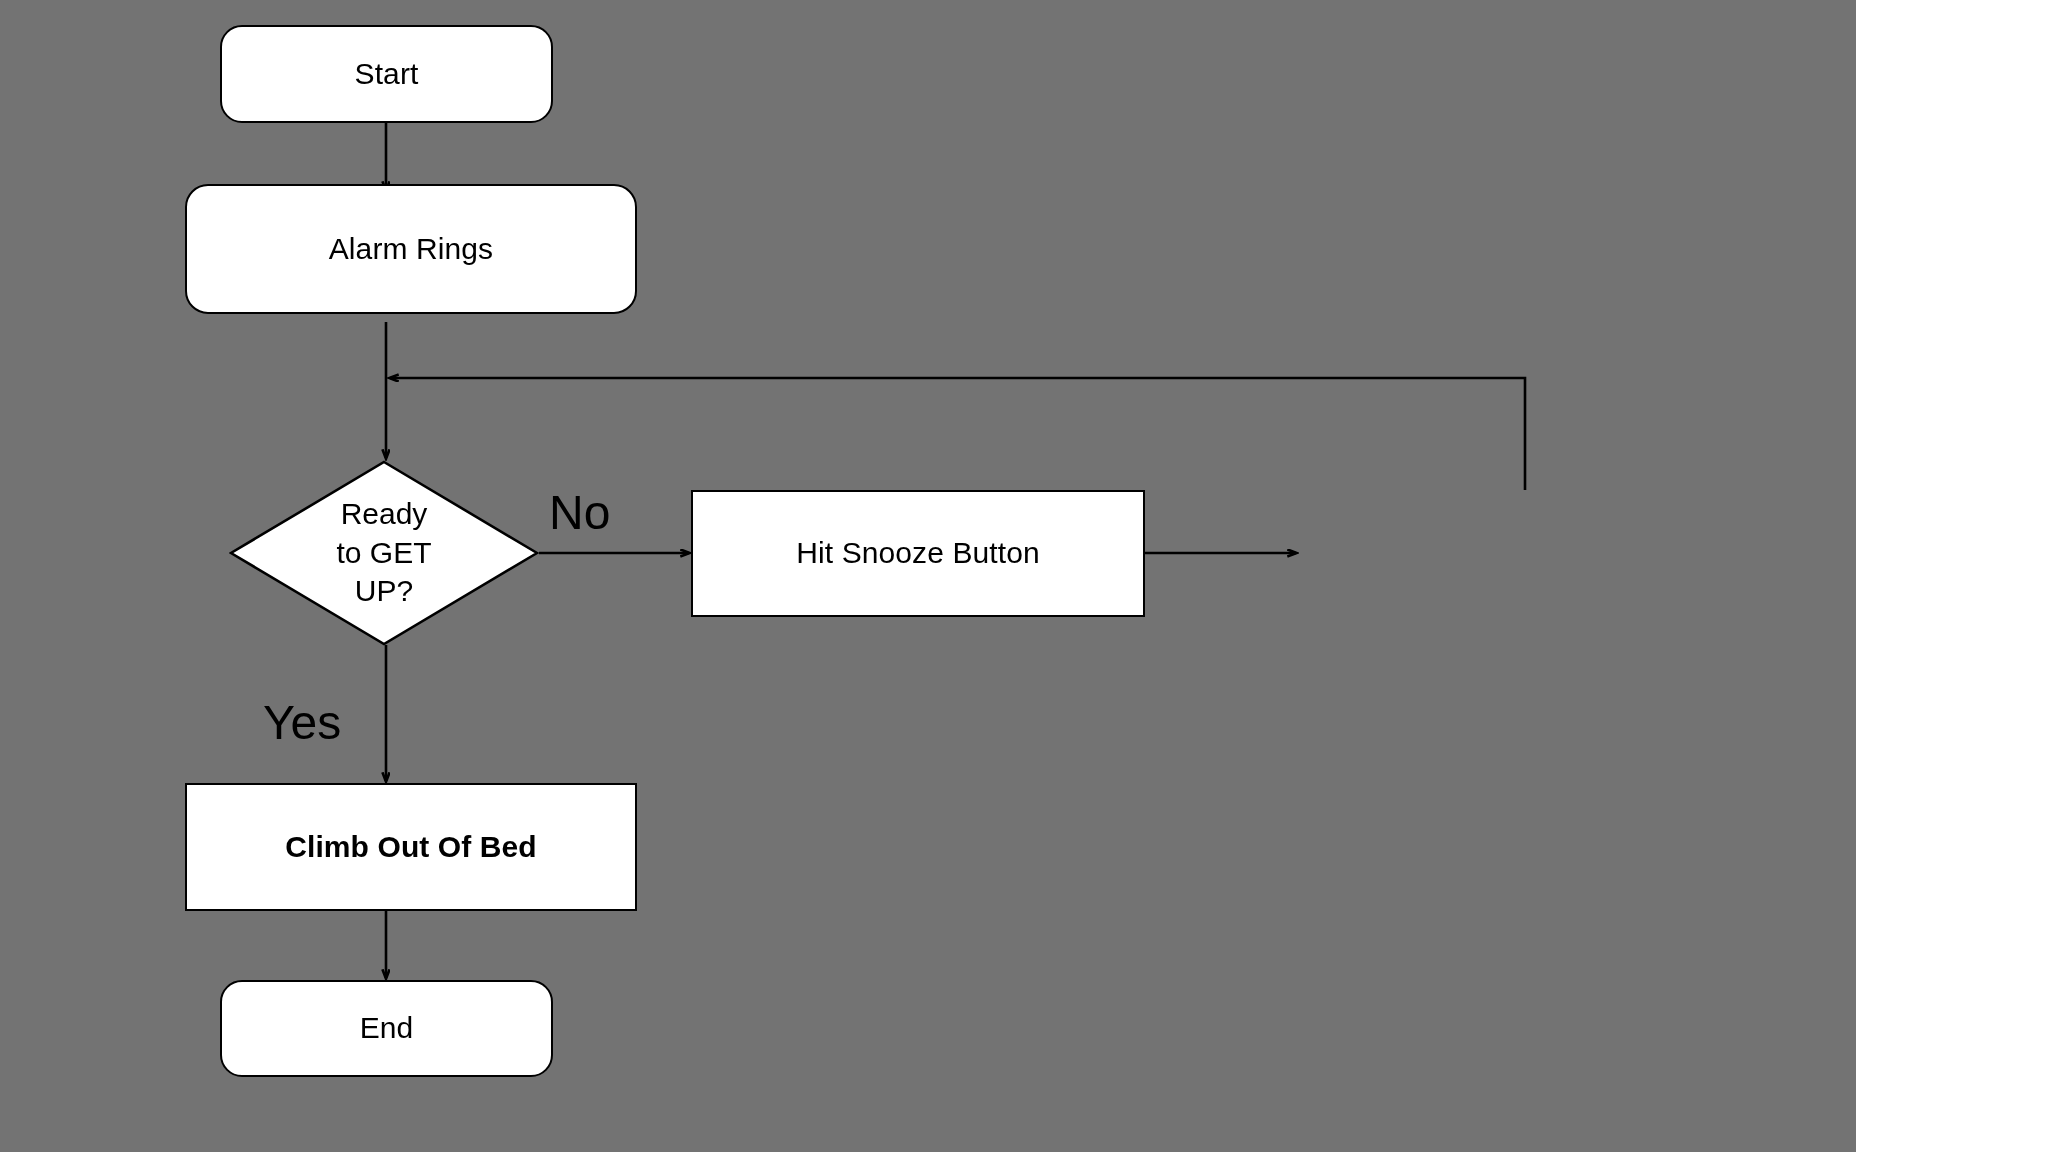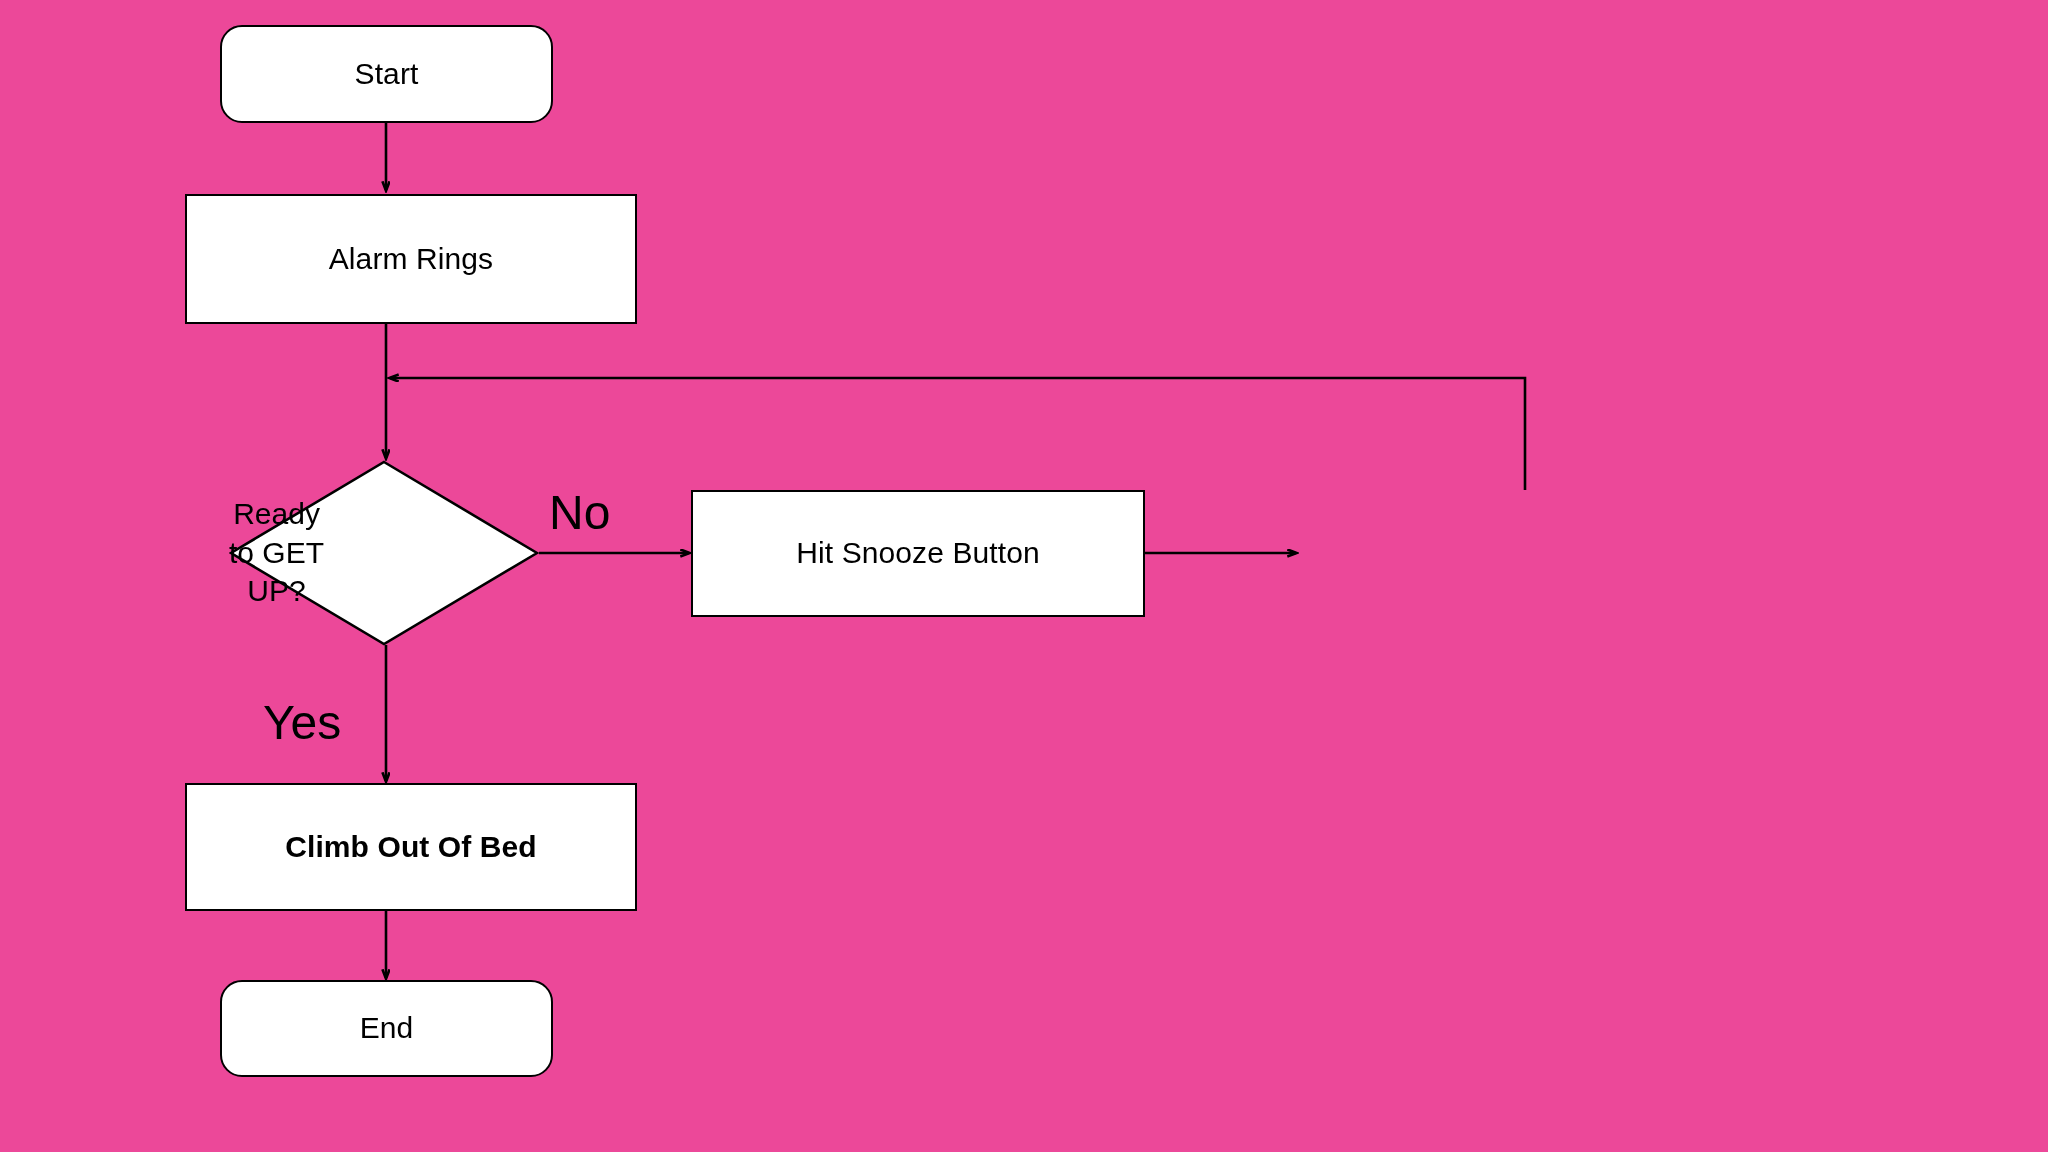--- a/index.html
+++ b/index.html
@@ -9,23 +9,23 @@
     background: #ffffff;
   }
   body {
     width: 2048px;
     height: 1152px;
     overflow: hidden;
     font-family: "Liberation Sans", sans-serif;
   }
   #canvas {
     position: relative;
-    width: 2048px;
+    width: 1856px;
     height: 1152px;
-    background: #ec4899;
+    background: #737373;
   }
   #wires {
     position: absolute;
     left: 0;
     top: 0;
     width: 2048px;
     height: 1152px;
   }
 
   
@@ -50,21 +50,21 @@
   .terminator {
     border-radius: 22px;
   }
   .process { border-radius: 0; }
 
   
   .decision {
     position: absolute;
     display: flex;
     align-items: center;
-    justify-content: flex-start;
+    justify-content: center;
   }
   .decision .diamond-svg {
     position: absolute;
     left: 0;
     top: 0;
   }
   .decision .node-label {
     position: relative;
     z-index: 2;
     font-family: "Liberation Sans", sans-serif;
@@ -109,21 +109,21 @@
 
     <line x1="386" y1="645" x2="386" y2="781" stroke="#000000" stroke-width="2.6" marker-end="url(#arrowhead)"></line>
 
     <line x1="386" y1="911" x2="386" y2="978" stroke="#000000" stroke-width="2.6" marker-end="url(#arrowhead)"></line>
   </svg>
 
   <div class="node terminator" style="left:220px; top:25px; width:333px; height:98px;">
     <span class="node-label">Start</span>
   </div>
 
-  <div class="node process" style="left:185px; top:194px; width:452px; height:130px;">
+  <div class="node process" style="left:185px; top:184px; width:452px; height:130px;border-radius:23px;">
     <span class="node-label">Alarm Rings</span>
   </div>
 
   <div class="decision" style="left:229px; top:460px; width:310px; height:186px;">
     <svg class="diamond-svg" width="310" height="186" viewBox="0 0 310 186" xmlns="http://www.w3.org/2000/svg">
       <polygon points="155,2 308,93 155,184 2,93" fill="#ffffff" stroke="#000000" stroke-width="2.6" stroke-linejoin="miter"></polygon>
     </svg>
     <span class="node-label">Ready
 to GET
 UP?</span>

